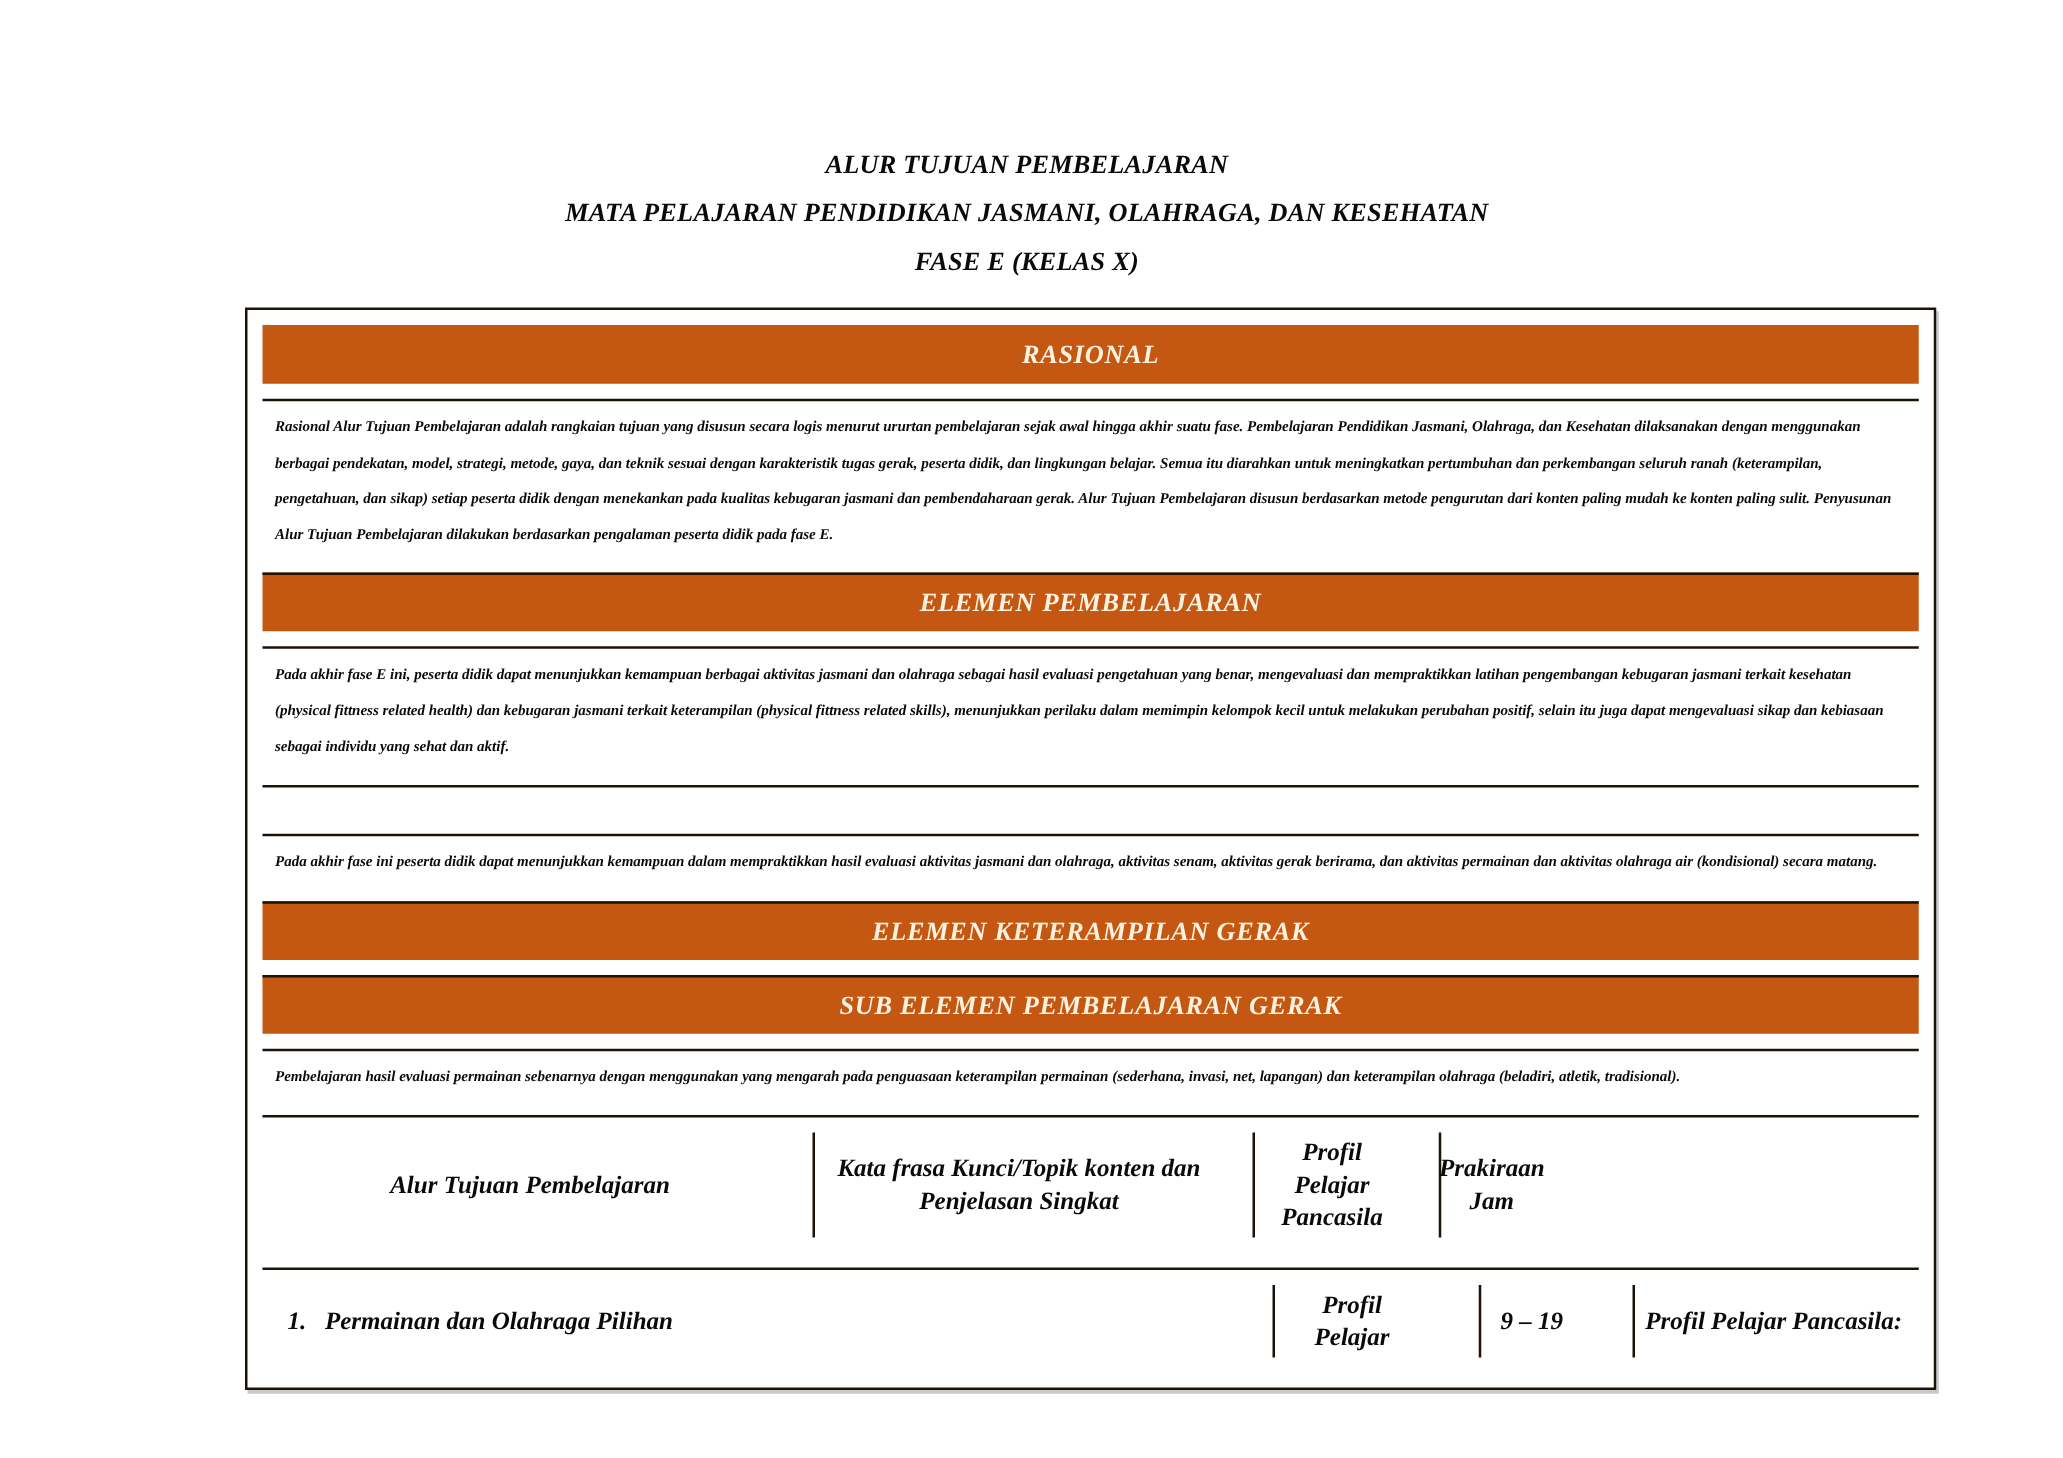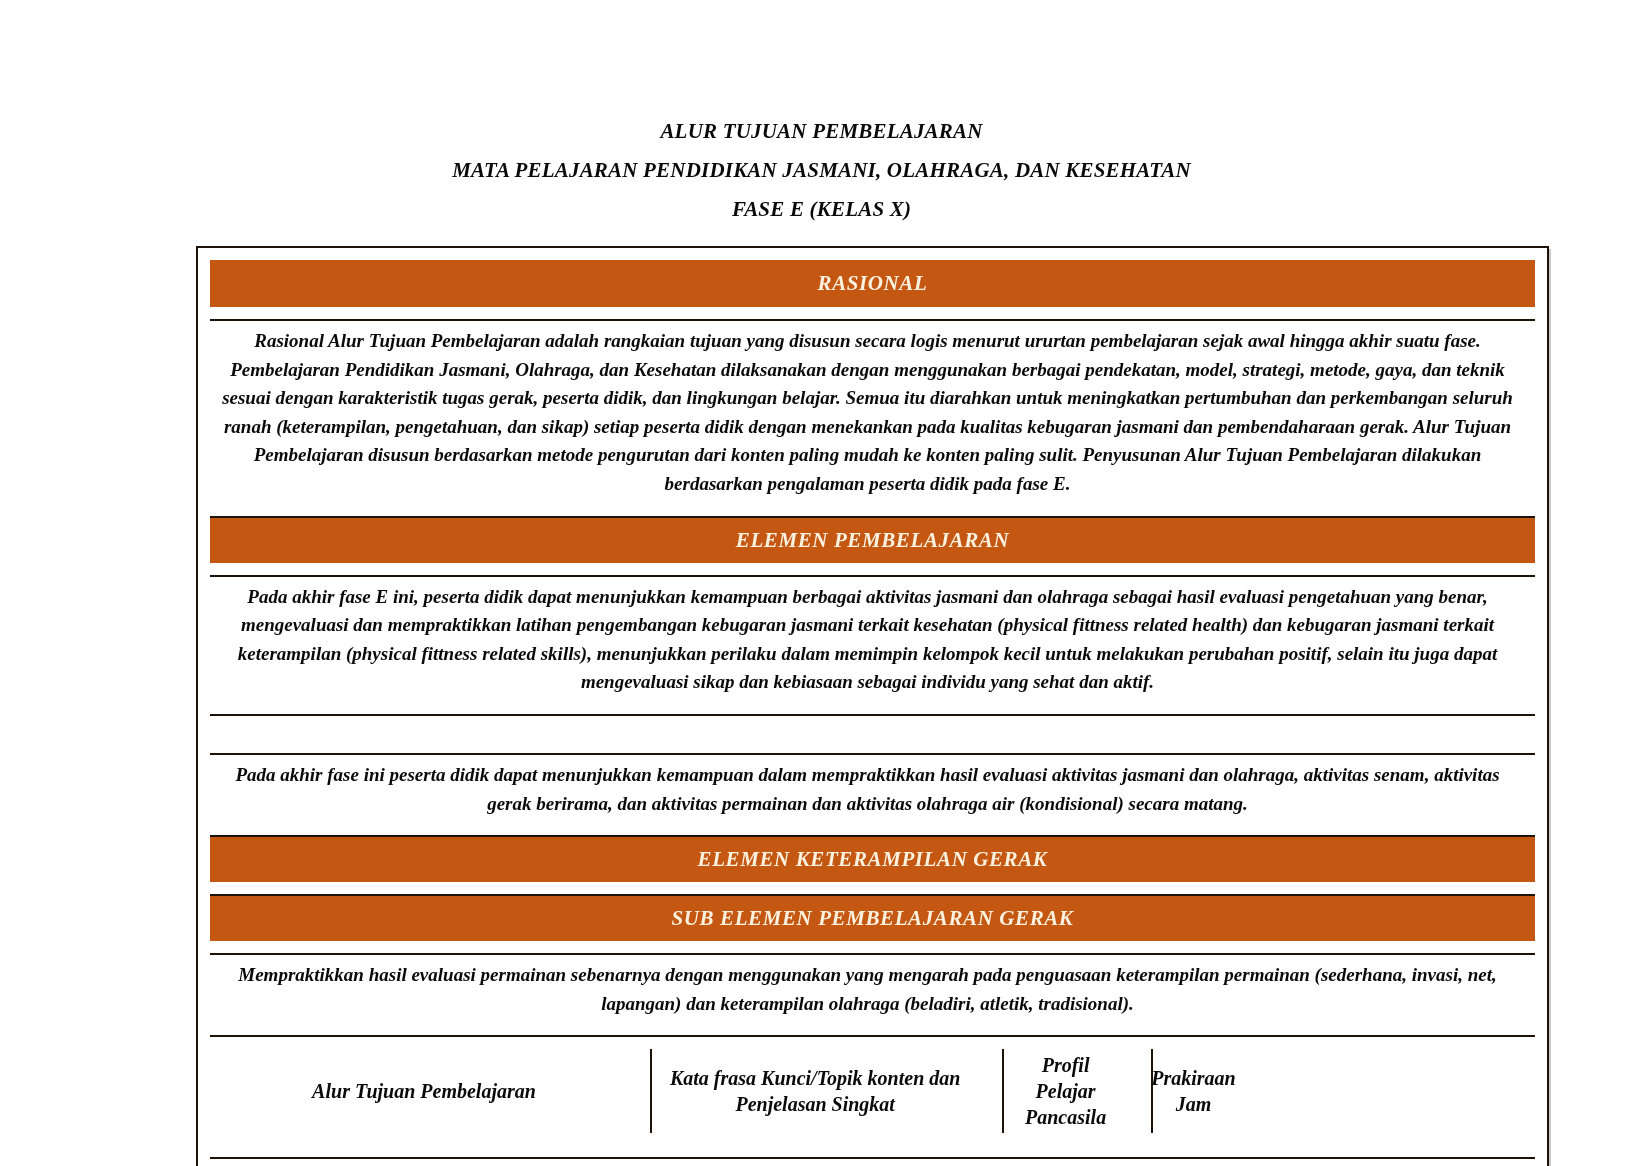--- a/index.html
+++ b/index.html
@@ -34,23 +34,23 @@
   .row:first-child{border-top:none;}
   .bar{
     background:var(--accent);
     color:var(--accent-text);
     height:47px;
     display:flex;align-items:center;justify-content:center;
     font-size:21px;letter-spacing:0.6px;
   }
   .para{
     background:#ffffff;
-    font-size:19px;line-height:28.6px;
+    font-size:12px;line-height:28.6px;
     padding:6px 20px 5px 10px;
-    text-align:center;
+    text-align:left;
   }
   .spacer-row{height:27px;background:#ffffff;}
   .cols{display:grid;grid-template-columns:32.3% 26.6% 11.2% 8.1% 21.8%;}
   .cols.span-first{grid-template-columns:58.9% 11.2% 8.1% 21.8%;gap:16px;}
   .cell{
     padding:3px 8px;
     font-size:20px;line-height:26px;
     display:flex;align-items:center;justify-content:center;
     text-align:center;
   }
@@ -76,21 +76,21 @@
 
   <div class="row bar">ELEMEN PEMBELAJARAN</div>
   <div class="row para">Pada akhir fase E ini, peserta didik dapat menunjukkan kemampuan berbagai aktivitas jasmani dan olahraga sebagai hasil evaluasi pengetahuan yang benar, mengevaluasi dan mempraktikkan latihan pengembangan kebugaran jasmani terkait kesehatan (physical fittness related health) dan kebugaran jasmani terkait keterampilan (physical fittness related skills), menunjukkan perilaku dalam memimpin kelompok kecil untuk melakukan perubahan positif, selain itu juga dapat mengevaluasi sikap dan kebiasaan sebagai individu yang sehat dan aktif.</div>
 
   <div class="row spacer-row"></div>
 
   <div class="row para">Pada akhir fase ini peserta didik dapat menunjukkan kemampuan dalam mempraktikkan hasil evaluasi aktivitas jasmani dan olahraga, aktivitas senam, aktivitas gerak berirama, dan aktivitas permainan dan aktivitas olahraga air (kondisional) secara matang.</div>
   <div class="row bar">ELEMEN KETERAMPILAN GERAK</div>
 
   <div class="row bar">SUB ELEMEN PEMBELAJARAN GERAK</div>
-  <div class="row para">Mempraktikkan hasil evaluasi permainan sebenarnya dengan menggunakan yang mengarah pada penguasaan keterampilan permainan (sederhana, invasi, net, lapangan) dan keterampilan olahraga (beladiri, atletik, tradisional).</div>
+  <div class="row para">Pembelajaran hasil evaluasi permainan sebenarnya dengan menggunakan yang mengarah pada penguasaan keterampilan permainan (sederhana, invasi, net, lapangan) dan keterampilan olahraga (beladiri, atletik, tradisional).</div>
 
   <div class="row cols head-row">
     <div class="cell">Alur Tujuan Pembelajaran</div>
     <div class="cell">Kata frasa Kunci/Topik konten dan Penjelasan Singkat</div>
     <div class="cell">Profil Pelajar Pancasila</div>
     <div class="cell">Prakiraan Jam</div>
   </div>
 
   <div class="row cols span-first data-row">
     <div class="cell left nowrap">1.&nbsp;&nbsp;&nbsp;Permainan dan Olahraga Pilihan</div>

